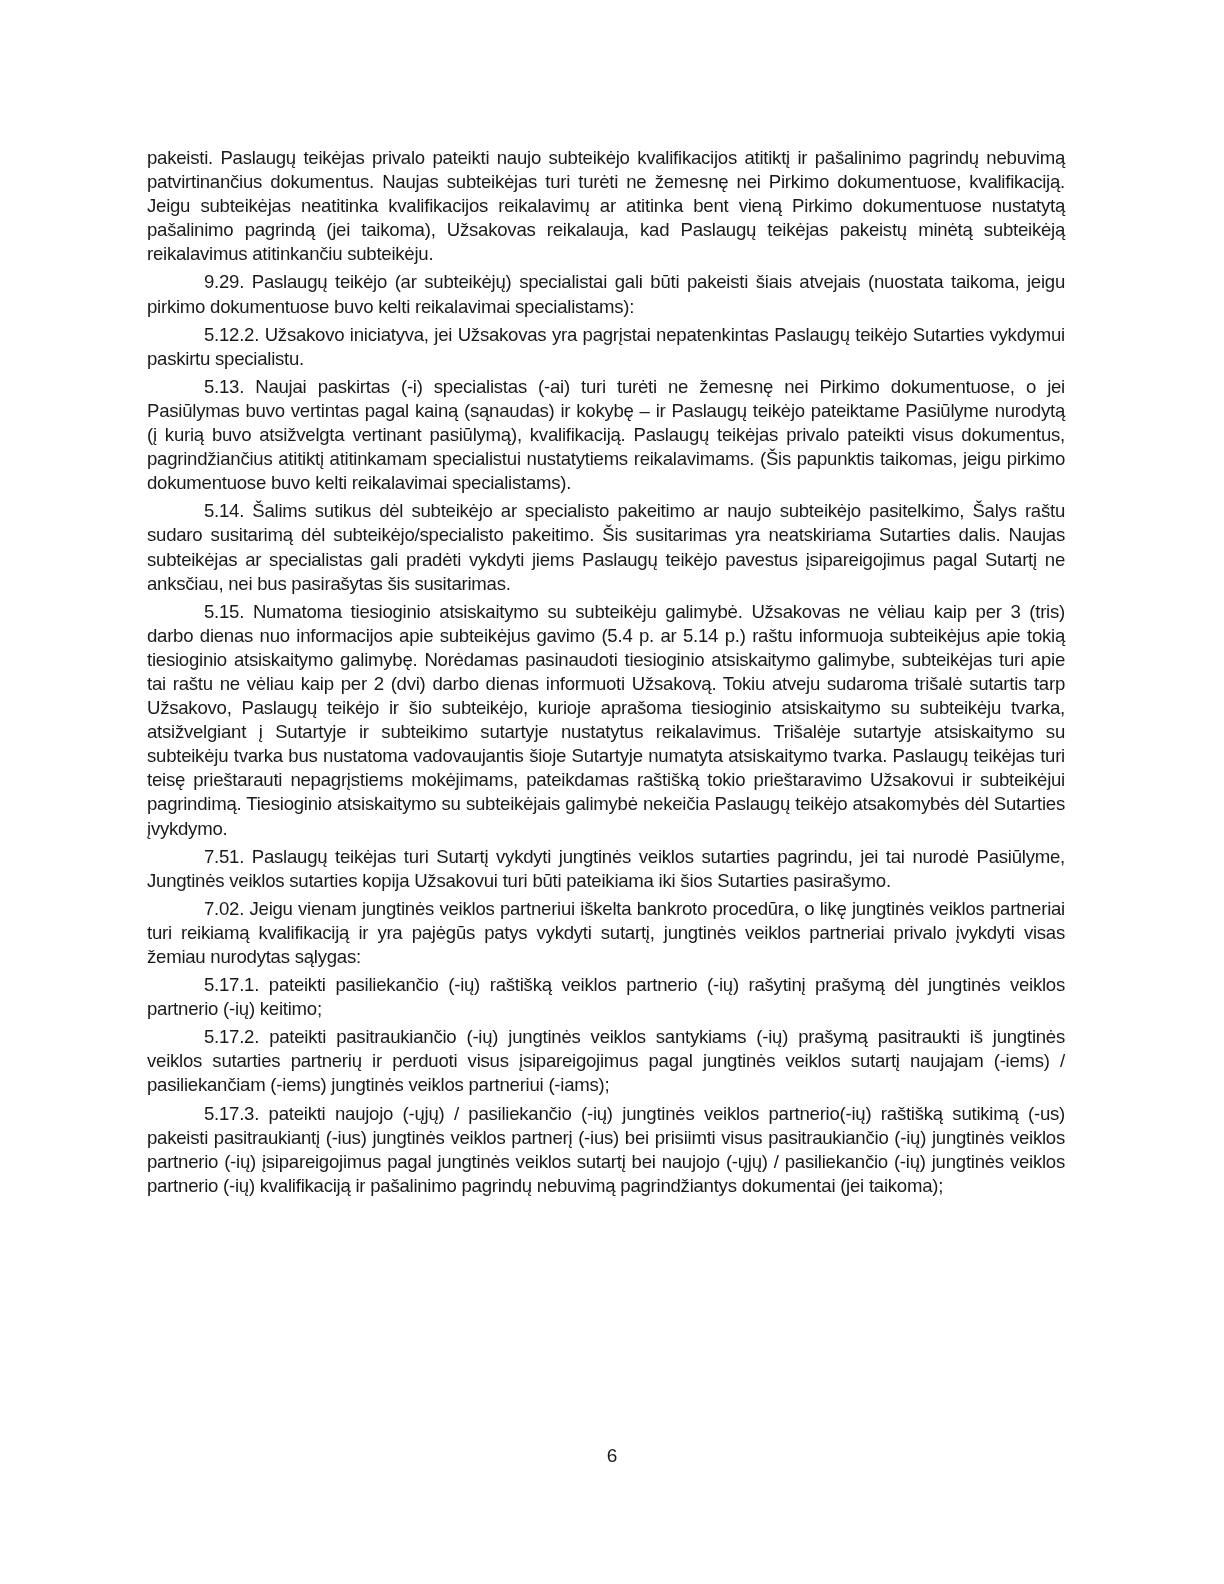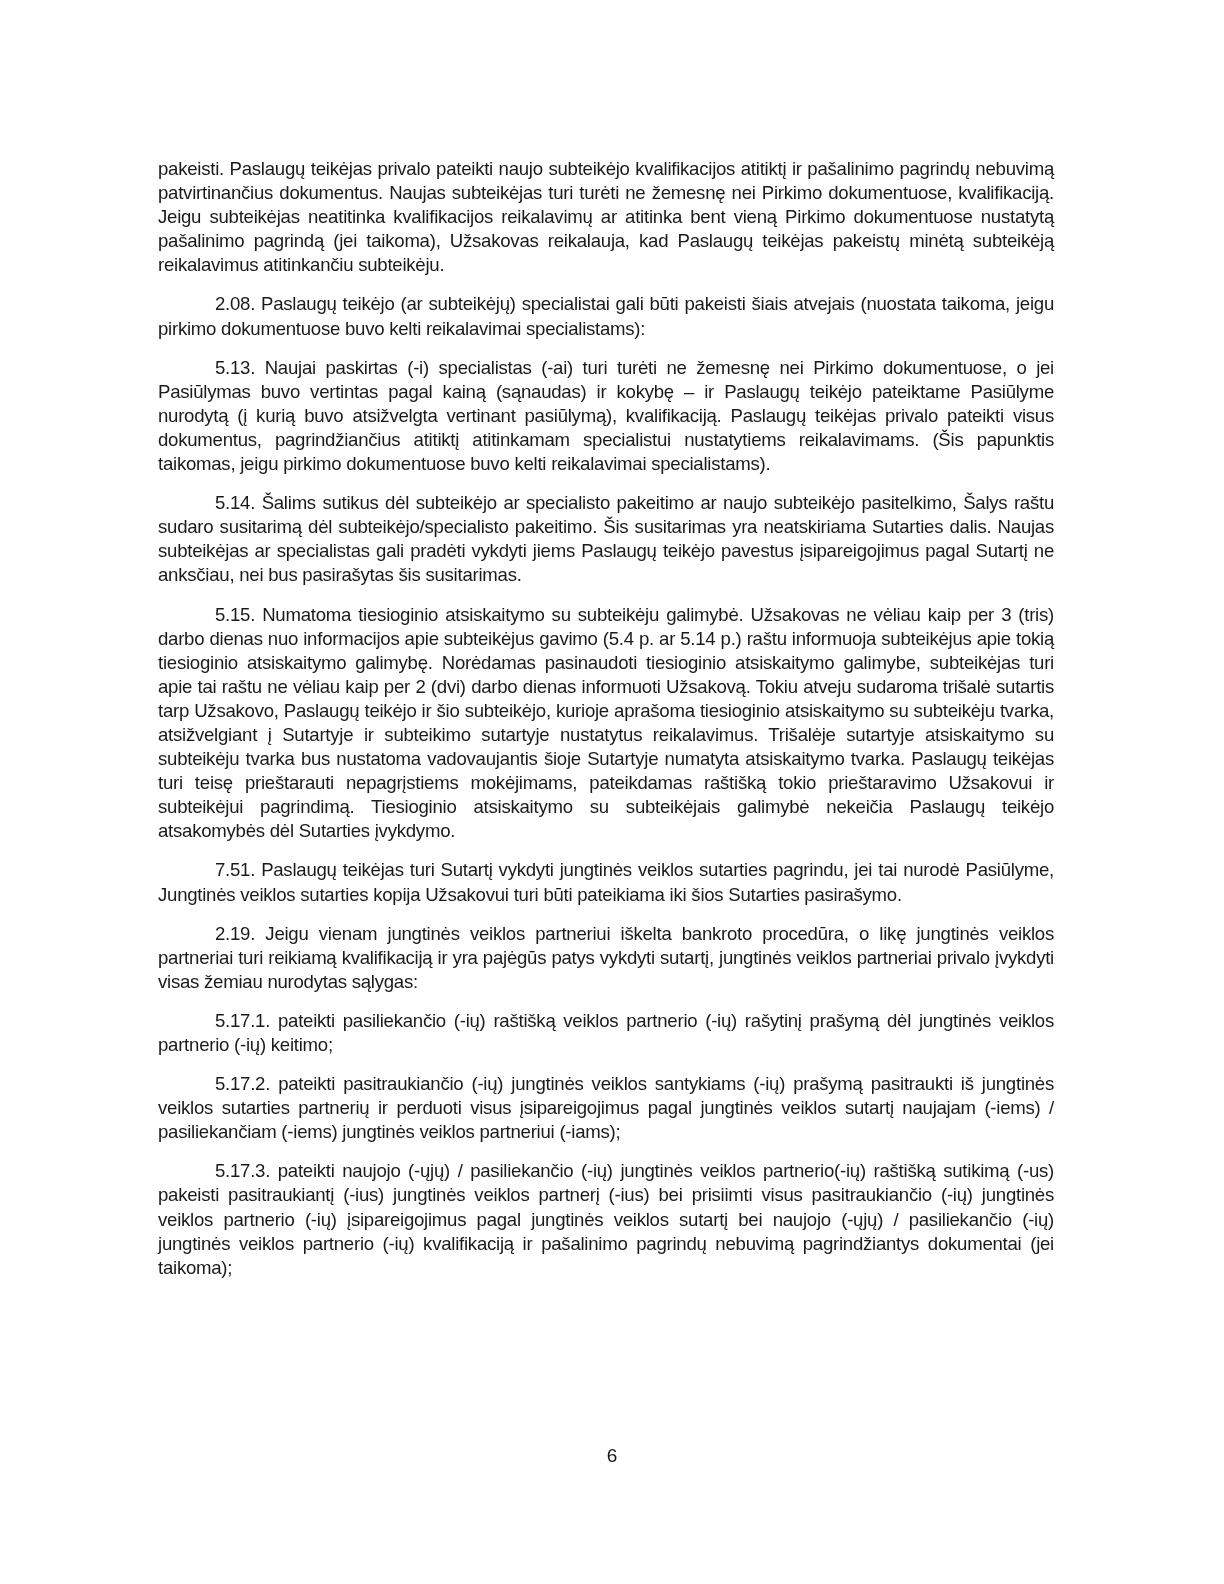--- a/index.html
+++ b/index.html
@@ -9,44 +9,45 @@
     left: 143px;
     top: 142px;
     width: 926px;
     font-family: "Liberation Sans", sans-serif;
     font-size: 18.6px;
     line-height: 24.1px;
     color: #1a1a1a;
     letter-spacing: -0.25px;
   }
   .para {
-    margin: 15px;
+    margin: 4px;
     text-align: justify;
     text-indent: 57px;
   }
   .para.cont { text-indent: 0; }
   .page-number {
     position: absolute;
     left: 0; right: 0;
     top: 1445px;
     text-align: center;
     font-family: "Liberation Sans", sans-serif;
     font-size: 19px;
     color: #1a1a1a;
   }
 </style>
 </head>
 <body>
 
 <div class="page">
   <p class="para cont">pakeisti. Paslaugų teikėjas privalo pateikti naujo subteikėjo kvalifikacijos atitiktį ir pašalinimo pagrindų nebuvimą patvirtinančius dokumentus. Naujas subteikėjas turi turėti ne žemesnę nei Pirkimo dokumentuose, kvalifikaciją. Jeigu subteikėjas neatitinka kvalifikacijos reikalavimų ar atitinka bent vieną Pirkimo dokumentuose nustatytą pašalinimo pagrindą (jei taikoma), Užsakovas reikalauja, kad Paslaugų teikėjas pakeistų minėtą subteikėją reikalavimus atitinkančiu subteikėju.</p>
-  <p class="para">2.08. Paslaugų teikėjo (ar subteikėjų) specialistai gali būti pakeisti šiais atvejais (nuostata taikoma, jeigu pirkimo dokumentuose buvo kelti reikalavimai specialistams):</p>
+  <p class="para">9.29. Paslaugų teikėjo (ar subteikėjų) specialistai gali būti pakeisti šiais atvejais (nuostata taikoma, jeigu pirkimo dokumentuose buvo kelti reikalavimai specialistams):</p>
+  <p class="para">5.12.2. Užsakovo iniciatyva, jei Užsakovas yra pagrįstai nepatenkintas Paslaugų teikėjo Sutarties vykdymui paskirtu specialistu.</p>
   <p class="para">5.13. Naujai paskirtas (-i) specialistas (-ai) turi turėti ne žemesnę nei Pirkimo dokumentuose, o jei Pasiūlymas buvo vertintas pagal kainą (sąnaudas) ir kokybę – ir Paslaugų teikėjo pateiktame Pasiūlyme nurodytą (į kurią buvo atsižvelgta vertinant pasiūlymą), kvalifikaciją. Paslaugų teikėjas privalo pateikti visus dokumentus, pagrindžiančius atitiktį atitinkamam specialistui nustatytiems reikalavimams. (Šis papunktis taikomas, jeigu pirkimo dokumentuose buvo kelti reikalavimai specialistams).</p>
   <p class="para">5.14. Šalims sutikus dėl subteikėjo ar specialisto pakeitimo ar naujo subteikėjo pasitelkimo, Šalys raštu sudaro susitarimą dėl subteikėjo/specialisto pakeitimo. Šis susitarimas yra neatskiriama Sutarties dalis. Naujas subteikėjas ar specialistas gali pradėti vykdyti jiems Paslaugų teikėjo pavestus įsipareigojimus pagal Sutartį ne anksčiau, nei bus pasirašytas šis susitarimas.</p>
   <p class="para">5.15. Numatoma tiesioginio atsiskaitymo su subteikėju galimybė. Užsakovas ne vėliau kaip per 3 (tris) darbo dienas nuo informacijos apie subteikėjus gavimo (5.4 p. ar 5.14 p.) raštu informuoja subteikėjus apie tokią tiesioginio atsiskaitymo galimybę. Norėdamas pasinaudoti tiesioginio atsiskaitymo galimybe, subteikėjas turi apie tai raštu ne vėliau kaip per 2 (dvi) darbo dienas informuoti Užsakovą. Tokiu atveju sudaroma trišalė sutartis tarp Užsakovo, Paslaugų teikėjo ir šio subteikėjo, kurioje aprašoma tiesioginio atsiskaitymo su subteikėju tvarka, atsižvelgiant į Sutartyje ir subteikimo sutartyje nustatytus reikalavimus. Trišalėje sutartyje atsiskaitymo su subteikėju tvarka bus nustatoma vadovaujantis šioje Sutartyje numatyta atsiskaitymo tvarka. Paslaugų teikėjas turi teisę prieštarauti nepagrįstiems mokėjimams, pateikdamas raštišką tokio prieštaravimo Užsakovui ir subteikėjui pagrindimą. Tiesioginio atsiskaitymo su subteikėjais galimybė nekeičia Paslaugų teikėjo atsakomybės dėl Sutarties įvykdymo.</p>
   <p class="para">7.51. Paslaugų teikėjas turi Sutartį vykdyti jungtinės veiklos sutarties pagrindu, jei tai nurodė Pasiūlyme, Jungtinės veiklos sutarties kopija Užsakovui turi būti pateikiama iki šios Sutarties pasirašymo.</p>
-  <p class="para">2.19. Jeigu vienam jungtinės veiklos partneriui iškelta bankroto procedūra, o likę jungtinės veiklos partneriai turi reikiamą kvalifikaciją ir yra pajėgūs patys vykdyti sutartį, jungtinės veiklos partneriai privalo įvykdyti visas žemiau nurodytas sąlygas:</p>
+  <p class="para">7.02. Jeigu vienam jungtinės veiklos partneriui iškelta bankroto procedūra, o likę jungtinės veiklos partneriai turi reikiamą kvalifikaciją ir yra pajėgūs patys vykdyti sutartį, jungtinės veiklos partneriai privalo įvykdyti visas žemiau nurodytas sąlygas:</p>
   <p class="para">5.17.1. pateikti pasiliekančio (-ių) raštišką veiklos partnerio (-ių) rašytinį prašymą dėl jungtinės veiklos partnerio (-ių) keitimo;</p>
   <p class="para">5.17.2. pateikti pasitraukiančio (-ių) jungtinės veiklos santykiams (-ių) prašymą pasitraukti iš jungtinės veiklos sutarties partnerių ir perduoti visus įsipareigojimus pagal jungtinės veiklos sutartį naujajam (-iems) / pasiliekančiam (-iems) jungtinės veiklos partneriui (-iams);</p>
   <p class="para">5.17.3. pateikti naujojo (-ųjų) / pasiliekančio (-ių) jungtinės veiklos partnerio(-ių) raštišką sutikimą (-us) pakeisti pasitraukiantį (-ius) jungtinės veiklos partnerį (-ius) bei prisiimti visus pasitraukiančio (-ių) jungtinės veiklos partnerio (-ių) įsipareigojimus pagal jungtinės veiklos sutartį bei naujojo (-ųjų) / pasiliekančio (-ių) jungtinės veiklos partnerio (-ių) kvalifikaciją ir pašalinimo pagrindų nebuvimą pagrindžiantys dokumentai (jei taikoma);</p>
 </div>
 
 <div class="page-number">6</div>
 
 </body></html>

